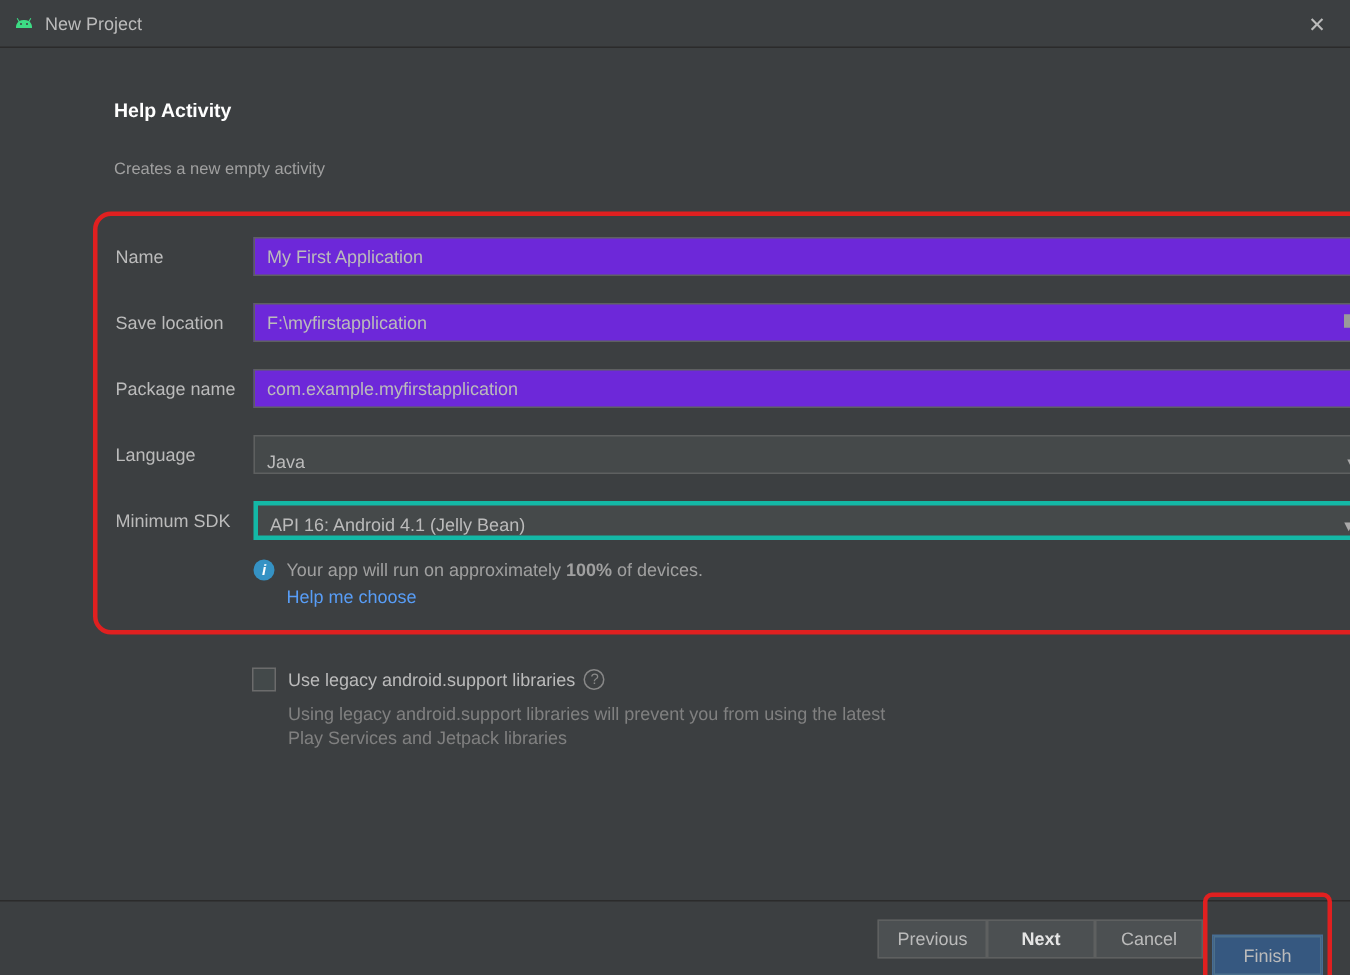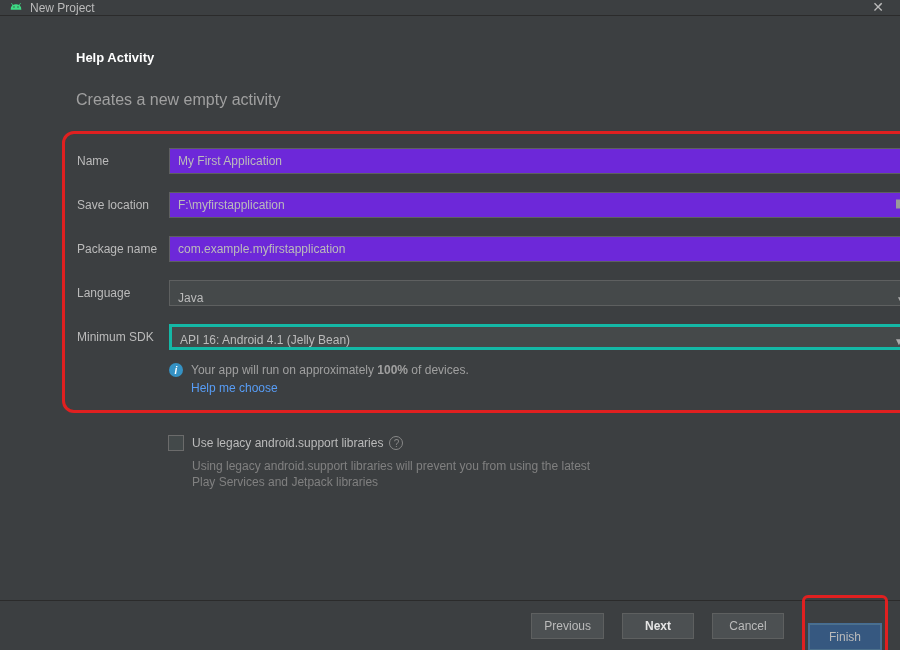--- a/index.html
+++ b/index.html
@@ -7,23 +7,23 @@
       width: 900px;
       height: 650px;
       background: #3c3f41;
       font-family: "Segoe UI", Arial, sans-serif;
       font-size: 12px;
       color: #bbbbbb;
       overflow: hidden;
       position: relative;
     }
     .titlebar {
-      height: 16px;
-      display: flex;
-      align-items: flex-end;
+      height: 32px;
+      display: flex;
+      align-items: center;
       padding: 0 8px;
       border-bottom: 1px solid #2b2b2b;
       background: #3c3f41;
     }
     .titlebar .android-icon {
       width: 16px; height: 16px;
       margin-right: 6px;
     }
     .titlebar .title {
       color: #bbbbbb;
@@ -41,21 +41,21 @@
       padding: 34px 60px 10px 76px;
     }
     .heading {
       color: #ffffff;
       font-size: 13px;
       font-weight: bold;
       margin-bottom: 26px;
     }
     .subtitle {
       color: #a0a0a0;
-      font-size: 16px;
+      font-size: 11px;
       margin-bottom: 22px;
       margin-left: 0px;
     }
     .highlight-box {
       border: 3px solid #e02020;
       border-radius: 12px;
       padding: 14px 12px 8px 12px;
       margin-left: -14px;
       margin-right: -60px;
       width: 868px;
@@ -186,21 +186,21 @@
     }
     .footer {
       position: absolute;
       bottom: 0; left: 0; right: 0;
       height: 50px;
       border-top: 1px solid #2b2b2b;
       display: flex;
       align-items: center;
       justify-content: flex-end;
       padding-right: 12px;
-      gap: 18px;
+      gap: 0;
     }
     .btn {
       min-width: 72px;
       height: 26px;
       background: #4c5052;
       border: 1px solid #5e6060;
       color: #bbbbbb;
       font-size: 12px;
       font-family: inherit;
       cursor: pointer;

